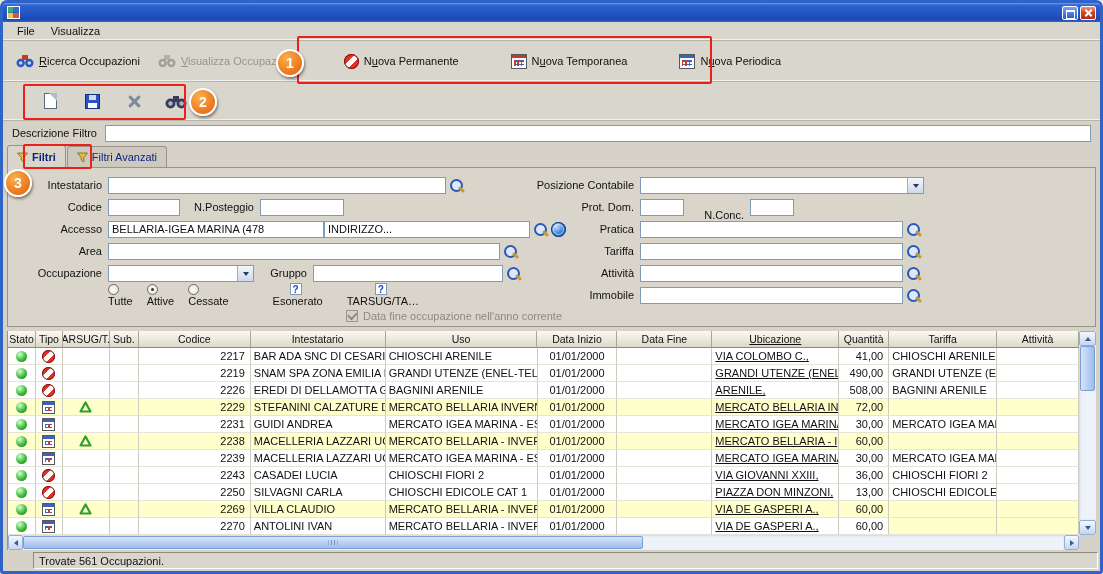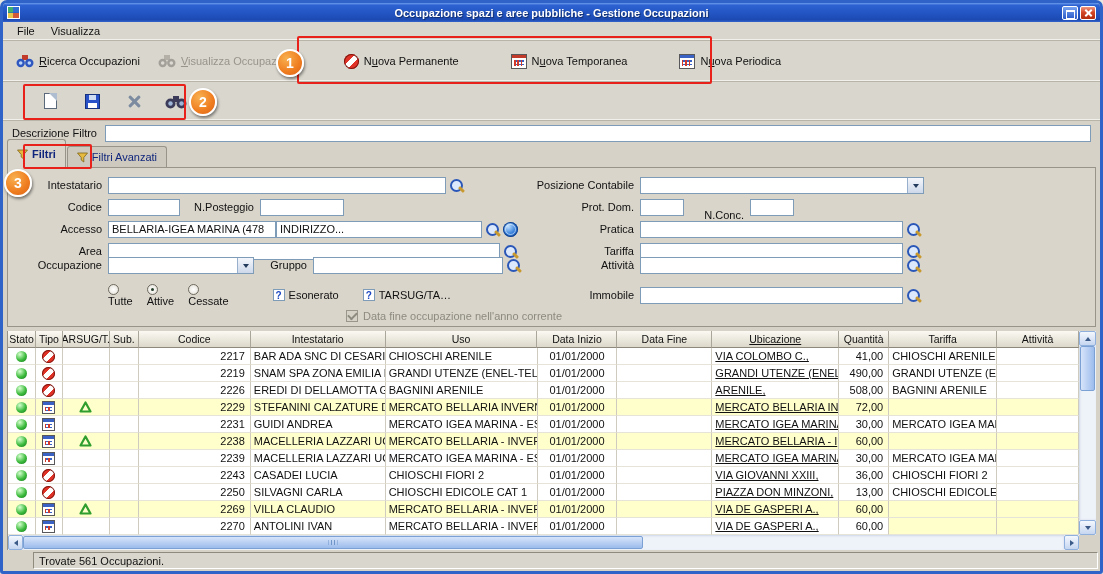--- a/index.html
+++ b/index.html
@@ -56,21 +56,21 @@
   .icon-x::before,.icon-x::after{content:'';position:absolute;left:0;top:6px;width:15px;height:3px;background:#7c8ba0;border-radius:1px;}
   .icon-x::before{transform:rotate(45deg);} .icon-x::after{transform:rotate(-45deg);}
   
   .descrow{height:24px;flex:0 0 24px;display:flex;align-items:center;padding:0 9px;gap:8px;}
   .descrow .txt{flex:1;}
   
   .tabsrow{height:22px;flex:0 0 22px;display:flex;align-items:flex-end;padding:0 0 0 4px;}
   .tab{display:flex;align-items:center;gap:4px;height:21px;padding:0 9px;margin-right:1px;
     border:1px solid #98948a;border-bottom:none;border-radius:3px 3px 0 0;background:#cdc9bf;
     color:#10267c;cursor:default;}
-  .tab.active{background:#d9d5cb;font-weight:bold;height:29px;margin-bottom:-1px;z-index:3;position:relative;text-align:right;}
+  .tab.active{background:#d9d5cb;font-weight:bold;height:23px;margin-bottom:-1px;z-index:3;position:relative;text-align:right;}
   
   .fp{position:relative;margin:0 4px;height:160px;flex:0 0 160px;background:#d9d5cb;border:1px solid #98948a;}
   .frow{position:absolute;left:6px;right:6px;height:18px;display:flex;align-items:center;}
   .lb{display:inline-block;text-align:right;margin-right:6px;white-space:nowrap;}
   .w88{width:88px;} .w66{width:66px;margin-left:8px;} .w45{width:45px;margin-left:8px;} .w52{width:52px;margin-left:8px;margin-top:16px;}
   .rgrp{position:absolute;left:498px;top:0;height:18px;display:flex;align-items:center;}
   .rlb{display:inline-block;width:122px;text-align:right;margin-right:6px;white-space:nowrap;}
   .txt{height:17px;border:1px solid #7e9bb8;background:#fff;font:11px "Liberation Sans",sans-serif;padding:0 3px;color:#111;}
   .combo{height:17px;border:1px solid #7e9bb8;background:#fff;display:inline-flex;align-items:stretch;}
   .cfield{flex:1;}
@@ -81,21 +81,21 @@
   .sicon::after{content:'';position:absolute;width:7px;height:3px;background:#c8992e;transform:rotate(45deg);right:-1px;bottom:2px;border-radius:1px;}
   .globe{width:15px;height:15px;border-radius:50%;display:inline-block;margin-left:3px;position:relative;
     background:radial-gradient(circle at 35% 30%,#bfe0ff,#2f7ad8 55%,#1b4fa0);box-shadow:inset 0 0 0 1px #14408c;}
   .globe::after{content:'';position:absolute;inset:2px;border-radius:50%;border:1px solid rgba(255,255,255,.55);}
   .radio{width:11px;height:11px;border-radius:50%;border:1px solid #6e6a60;background:radial-gradient(#fff,#e2ded4);display:inline-block;position:relative;margin-right:4px;}
   .radio.sel::after{content:'';position:absolute;inset:3px;border-radius:50%;background:#233d28;}
   .ropt{display:inline-flex;align-items:flex-start;margin-right:14px;flex-direction:column;}
   .qbox{width:12px;height:12px;border:1px solid #7e9bb8;background:#fff;display:inline-flex;align-items:center;justify-content:center;
     font-weight:bold;font-size:10px;color:#1a46c0;margin-right:4px;}
   .qbox::before{content:'?';}
-  .qopt{display:inline-flex;align-items:center;}
+  .qopt{display:inline-flex;align-items:center;flex-direction:column;}
   .gchk{width:12px;height:12px;border:1px solid #9a968c;background:#d6d2c8;display:inline-flex;align-items:center;justify-content:center;margin-right:5px;}
   .gchk::before{content:'';width:7px;height:4px;border-left:2px solid #8d8a80;border-bottom:2px solid #8d8a80;transform:rotate(-45deg);margin-top:-2px;}
   .graytext{color:#8d8a80;}
   
   .gridwrap{margin:4px 4px 0 4px;flex:0 0 219px;height:219px;display:flex;}
   .gridleft{width:1072px;display:flex;flex-direction:column;border-left:1px solid #98948a;}
   .ghead{height:17px;display:flex;background:#701a75;}
   .hcell{height:17px;display:flex;align-items:center;justify-content:center;font-size:10.5px;white-space:nowrap;overflow:hidden;
     background:linear-gradient(#fbf9f2,#dcd8ca);border-right:1px solid #aaa699;border-bottom:1px solid #8c887c;}
   .gbody{height:187px;overflow:hidden;background:#fff;}
@@ -140,21 +140,20 @@
     box-shadow:1px 2px 3px rgba(0,0,0,.45);display:flex;align-items:center;justify-content:center;}
   u{text-underline-offset:1px;}
 </style>
 </head>
 <body>
 
 <div class="window">
 
   <div class="titlebar">
     <span class="app-icon"></span>
-    <span class="wtitle">Occupazione spazi e aree pubbliche - Gestione Occupazioni</span>
     <span class="tb-btns">
       <span class="wbtn rest"></span>
       <span class="wbtn close"></span>
     </span>
   </div>
 
   <div class="menubar">
     <span class="menu-item">File</span>
     <span class="menu-item">Visualizza</span>
   </div>
@@ -257,41 +256,41 @@
       <input class="txt" style="width: 84px;">
       <span class="rgrp">
         <span class="rlb">Prot. Dom.</span>
         <input class="txt" style="width: 44px;">
         <span class="lb w52">N.Conc.</span>
         <input class="txt" style="width: 44px;">
       </span>
     </div>
     <div class="frow" style="top:52px">
       <span class="lb w88">Accesso</span>
-      <input class="txt" style="width: 168px;" value="BELLARIA-IGEA MARINA (478">
+      <input class="txt" style="width: 216px;" value="BELLARIA-IGEA MARINA (478">
       <input class="txt" style="width: 206px;" value="INDIRIZZO...">
       <span class="sicon"></span>
       <span class="globe"></span>
       <span class="rgrp">
         <span class="rlb">Pratica</span>
         <input class="txt" style="width: 263px;">
         <span class="sicon"></span>
       </span>
     </div>
     <div class="frow" style="top:74px">
       <span class="lb w88">Area</span>
       <input class="txt" style="width: 392px;">
       <span class="sicon"></span>
       <span class="rgrp">
         <span class="rlb">Tariffa</span>
         <input class="txt" style="width: 263px;">
         <span class="sicon"></span>
       </span>
     </div>
-    <div class="frow" style="top:88px">
+    <div class="frow" style="top:96px">
       <span class="lb w88">Occupazione</span>
       <span class="combo" style="width:146px">
           <span class="cfield"></span>
           <span class="cbtn">
             <span class="tri"></span>
           </span>
         </span>
       <span class="lb w45">Gruppo</span>
       <input class="txt" style="width: 190px;">
       <span class="sicon"></span>

